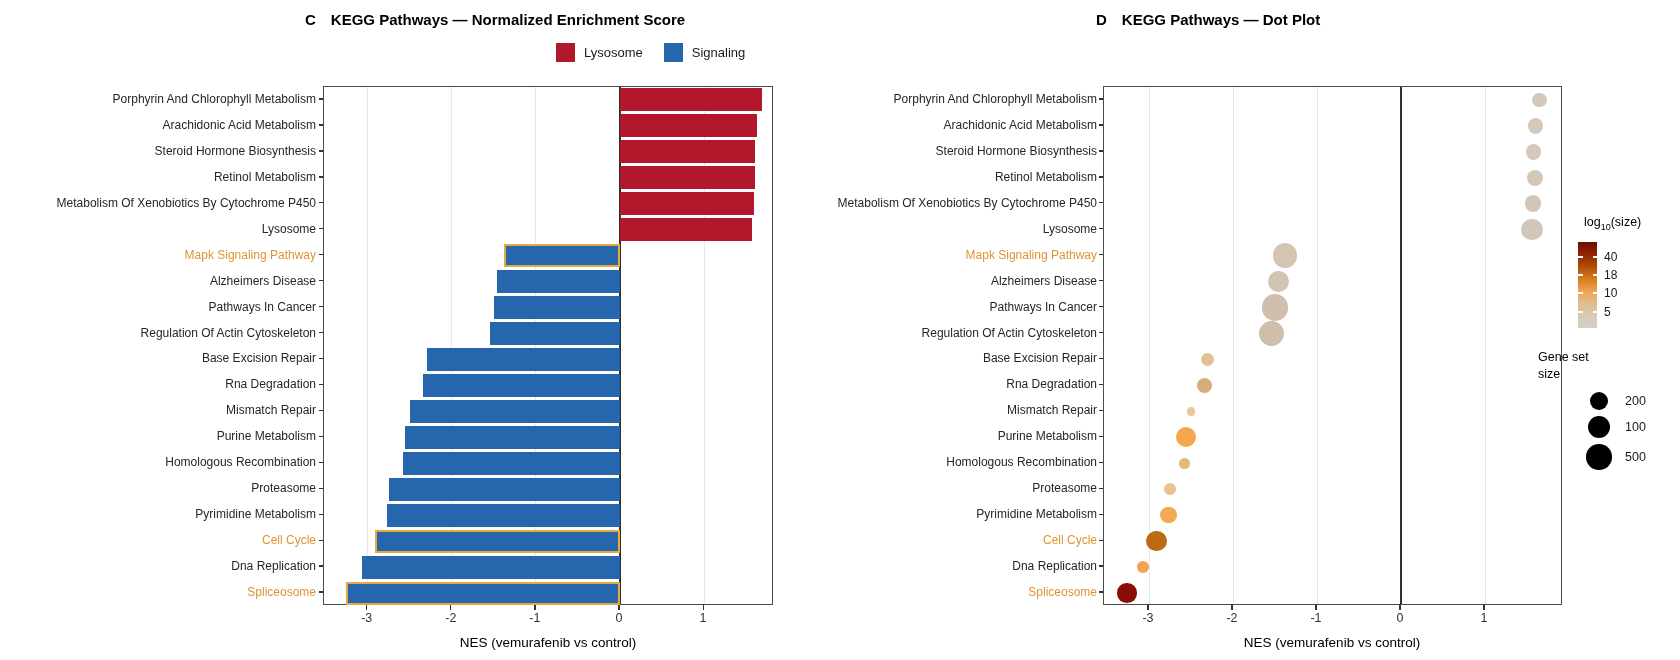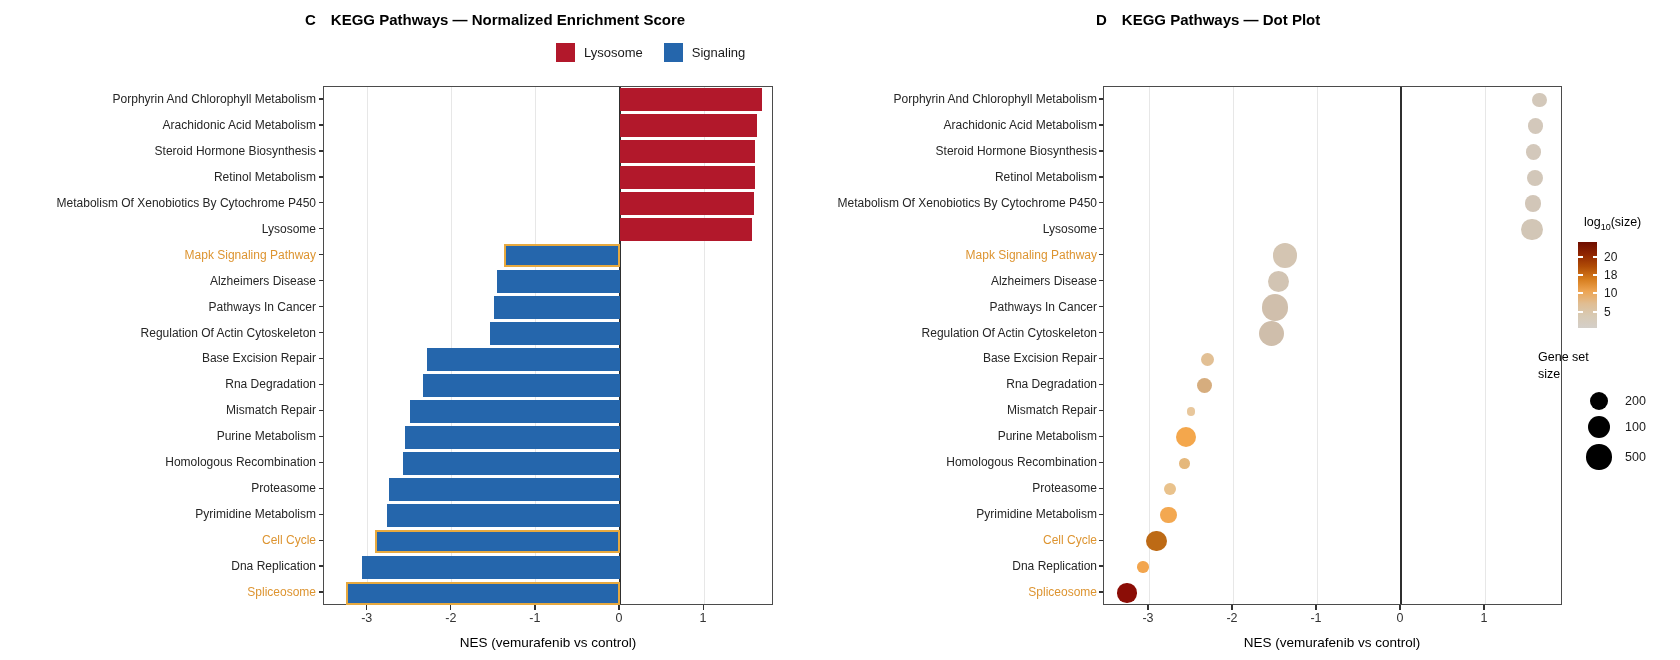--- a/index.html
+++ b/index.html
@@ -213,21 +213,21 @@
   </div>
 <div class="axis-title" style="left:1182px;top:635px;width:300px;">NES (vemurafenib vs control)</div>
 
 <div class="leg-title" style="left:1584px;top:214px;">
   <span>log</span><sub>10</sub><span>(size)</span>
 </div>
 <div class="abs" id="colorbar" style="left: 1578px; top: 242px; width: 19px; height: 86px; background: linear-gradient(rgb(110, 13, 0), rgb(143, 37, 1), rgb(176, 76, 6), rgb(214, 124, 28), rgb(237, 164, 82), rgb(224, 189, 146), rgb(216, 202, 180), rgb(212, 207, 201));"></div>
 <div id="colorbar-ticks">
     <div class="cbar-tick" style="left: 1578px; top: 256.2px;"></div>
     <div class="cbar-tick" style="left: 1592.5px; top: 256.2px;"></div>
-    <div class="cbar-ticklab" style="left: 1604px; top: 250px;">20</div>
+    <div class="cbar-ticklab" style="left: 1604px; top: 250px;">40</div>
     <div class="cbar-tick" style="left: 1578px; top: 274.2px;"></div>
     <div class="cbar-tick" style="left: 1592.5px; top: 274.2px;"></div>
     <div class="cbar-ticklab" style="left: 1604px; top: 268px;">18</div>
     <div class="cbar-tick" style="left: 1578px; top: 292.2px;"></div>
     <div class="cbar-tick" style="left: 1592.5px; top: 292.2px;"></div>
     <div class="cbar-ticklab" style="left: 1604px; top: 286px;">10</div>
     <div class="cbar-tick" style="left: 1578px; top: 311.2px;"></div>
     <div class="cbar-tick" style="left: 1592.5px; top: 311.2px;"></div>
     <div class="cbar-ticklab" style="left: 1604px; top: 305px;">5</div>
   </div>

